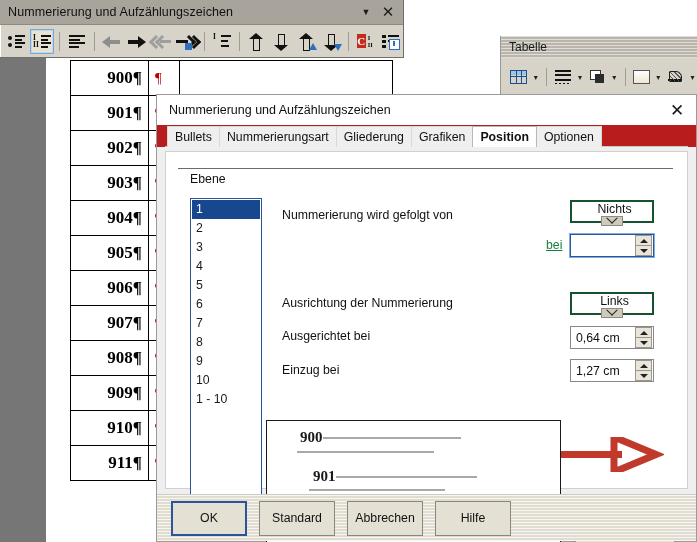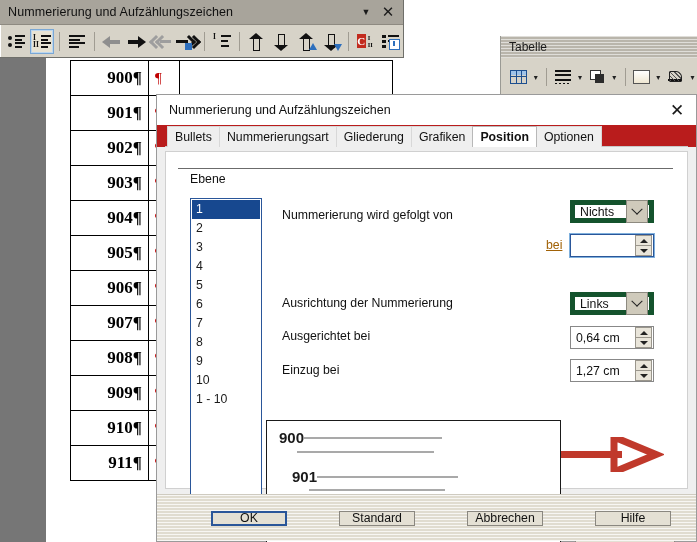--- a/index.html
+++ b/index.html
@@ -233,26 +233,26 @@
   .level-item {
     height:19px; line-height:19px; padding-left:4px; font-size:12.3px; color:#1a1a1a;
   }
   .level-item.sel { background:#17488f; color:#ffffff; }
 
   .fld-label { position:absolute; font-size:12.3px; color:#111; }
   .lbl-folgt { left:116px; top:56px; }
   .lbl-ausr   { left:116px; top:144px; }
   .lbl-ausg   { left:116px; top:177px; }
   .lbl-einz   { left:116px; top:211px; }
-  .lbl-bei    { left:380px; top:86px; font-size:12.3px; color:#a16207;text-decoration:underline; }
+  .lbl-bei    { left:380px; top:86px; font-size:12.3px; color:#15803d;text-decoration:underline; }
 
   .ctl { position:absolute; box-sizing:border-box; }
   .combo {
-    width:84px; height:23px; border:5px solid #14532d; background:#ffffff;
-    display:flex; align-items:center;
+    width:84px; height:23px; border:2px solid #14532d; background:#ffffff;
+    display:flex; align-items:center;flex-direction:column;
   }
   .combo .val { flex:1; padding-left:5px; font-size:12.3px; color:#111; }
   .combo .btn {
     width:20px; height:21px; margin:0 1px 0 0; background:#cfcabb;
     border:1px solid #8d8a80; display:flex; align-items:center; justify-content:center;
   }
   .caret-dn { width:7px; height:7px; border-right:1.6px solid #222; border-bottom:1.6px solid #222;
     transform:rotate(45deg) translate(-2px,-2px); }
 
   .spin {
@@ -275,41 +275,41 @@
 
   
   .red-arrow { position:absolute; left:330px; top:285px; width:168px; height:35px; pointer-events:none; }
 
   
   .preview {
     position:absolute; left:100px; top:268px; width:295px; height:126px;
     background:#ffffff; border:1.8px solid #1a1a1a; box-sizing:border-box;
   }
   .pv-row { position:absolute; display:flex; align-items:center; }
-  .pv-num { font-family:Liberation Sans, sans-serif; font-weight:bold; font-size:15px; color:#1a1a1a; }
+  .pv-num { font-family:Liberation Serif, serif; font-weight:bold; font-size:15px; color:#1a1a1a;margin-left:21px; }
   .pv-line { height:2px; background:#a9a9a9; }
 
   .btn-standard {
     position:absolute; left:409px; top:368px; width:100px; height:24px;
     background:#e4e0d4; border:1px solid #8a8780; font-size:12.3px; color:#111;
     display:flex; align-items:center; justify-content:center; box-sizing:border-box;
   }
 
   .dlg-footer {
     position:absolute; left:0; right:0; bottom:0; height:46px;
     background:
       repeating-linear-gradient(0deg, rgba(255,255,255,.75) 0 1px, transparent 1px 3px),
       #e0dcd0;
     border-top:1px solid #cfcbc0;
     display:flex; align-items:center; padding-left:14px; gap:12px;
   }
   .fbtn {
-    width:76px; height:15px; background:#e4e0d4; border:1px solid #8a8780;
+    width:76px; height:35px; background:#e4e0d4; border:1px solid #8a8780;
     display:flex; align-items:center; justify-content:center;
-    font-size:12.3px; color:#111; box-sizing:border-box;margin-left:40px;
+    font-size:12.3px; color:#111; box-sizing:border-box;
   }
   .fbtn.primary { border:2px solid #2a5699; }
 </style>
 </head>
 <body>
 
 <div id="root">
 
   <div class="doc-gutter"></div>
   <div class="doc-page"></div>

